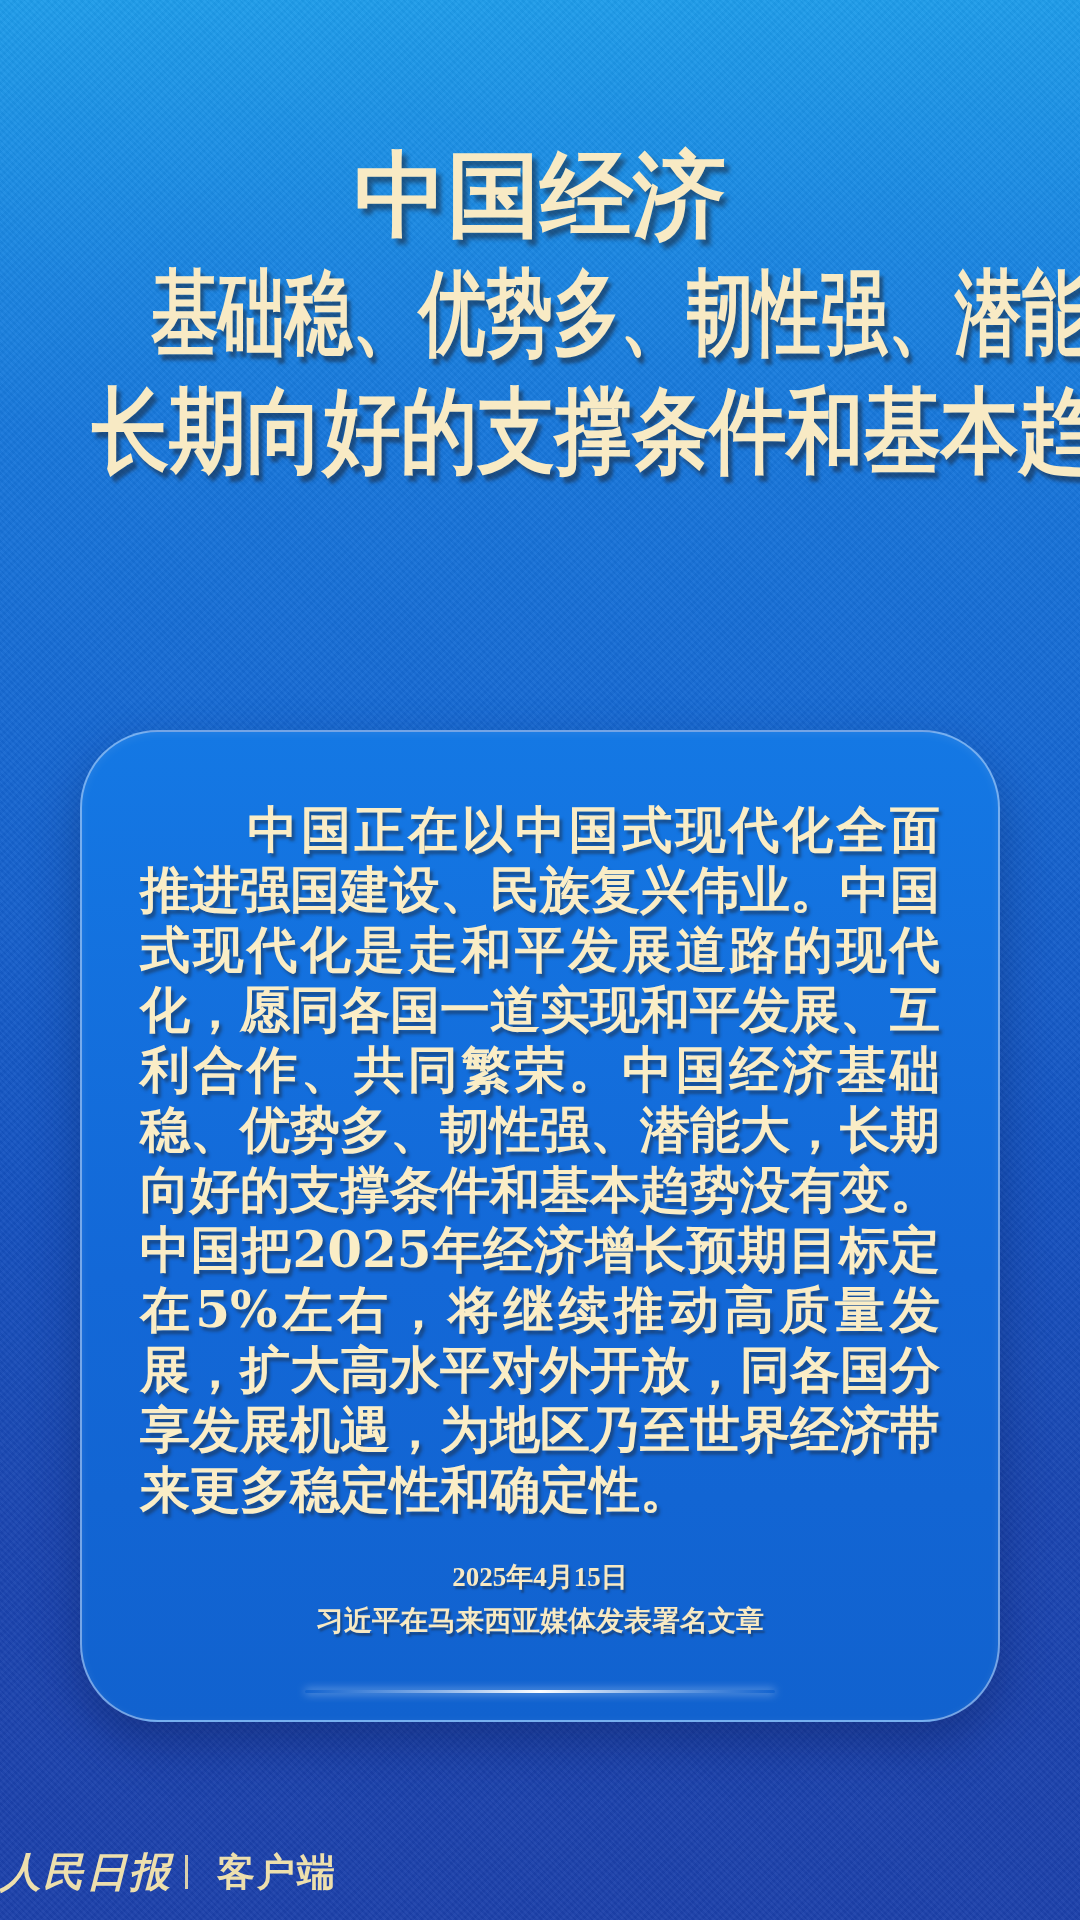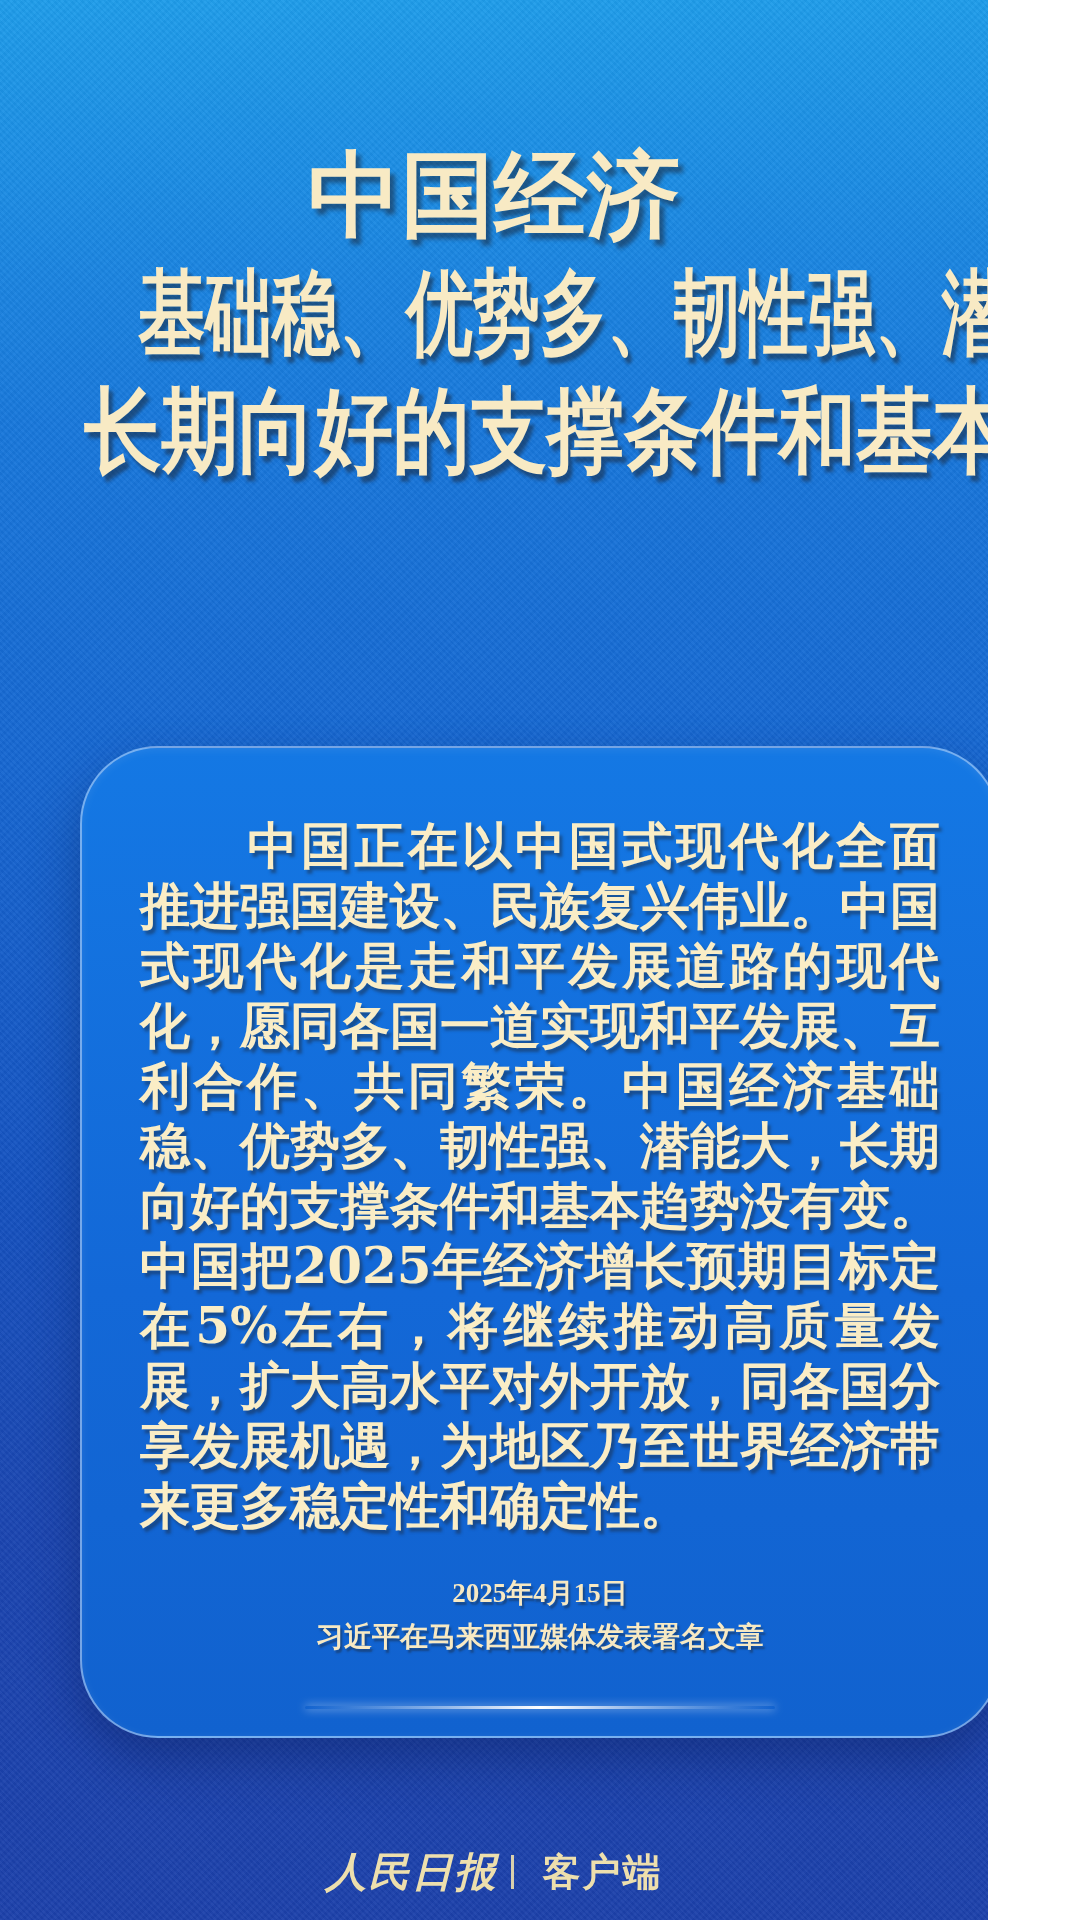--- a/index.html
+++ b/index.html
@@ -4,21 +4,21 @@
 <style>
   html, body { margin: 0; padding: 0; }
   body {
     width: 1080px;
     height: 1920px;
     overflow: hidden;
     font-family: "Liberation Serif", serif;
   }
   .poster {
     position: relative;
-    width: 988px;
+    width: 1080px;
     height: 1920px;
     overflow: hidden;
     background: linear-gradient(180deg,
       #1E9CEA 0%,
       #1777DB 22%,
       #1566D1 40%,
       #1452C0 62%,
       #1A44B0 80%,
       #1C40AA 100%);
   }
@@ -56,21 +56,20 @@
     position: absolute;
     left: 80px;
     top: 730px;
     width: 920px;
     height: 992px;
     box-sizing: border-box;
     border-radius: 78px;
     border: 2px solid rgba(218, 232, 252, 0.5);
     background: linear-gradient(180deg, #1478E4 0%, #1368D7 55%, #1162CF 100%);
     box-shadow: 0 22px 48px rgba(8, 22, 75, 0.35), inset 0 2px 10px rgba(255,255,255,0.08);
-    margin-top: 16px;
   }
   .body-text {
     margin: 68px 58px 0 58px;
     font-size: 50px;
     line-height: 60px;
     font-weight: 700;
     color: #FAEDC6;
     text-align: justify;
     text-justify: inter-character;
     word-break: break-all;
@@ -112,21 +111,20 @@
     box-shadow: 0 0 10px rgba(255,255,255,0.7);
   }
 
   
   .footer {
     position: absolute;
     left: 0;
     right: 0;
     top: 1850px;
     display: flex;
-    justify-content: center;
     align-items: center;
     gap: 13px;
     color: #EDDFAD;
   }
   .masthead {
     font-size: 41px;
     line-height: 44px;
     font-weight: 700;
     font-style: italic; 
     font-family: "DejaVu Serif", "Liberation Serif", serif;

